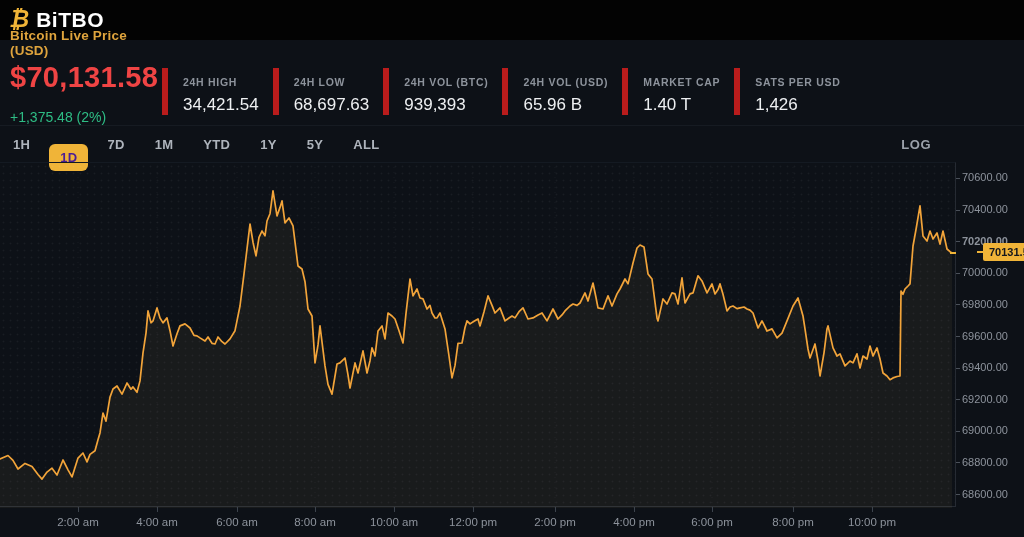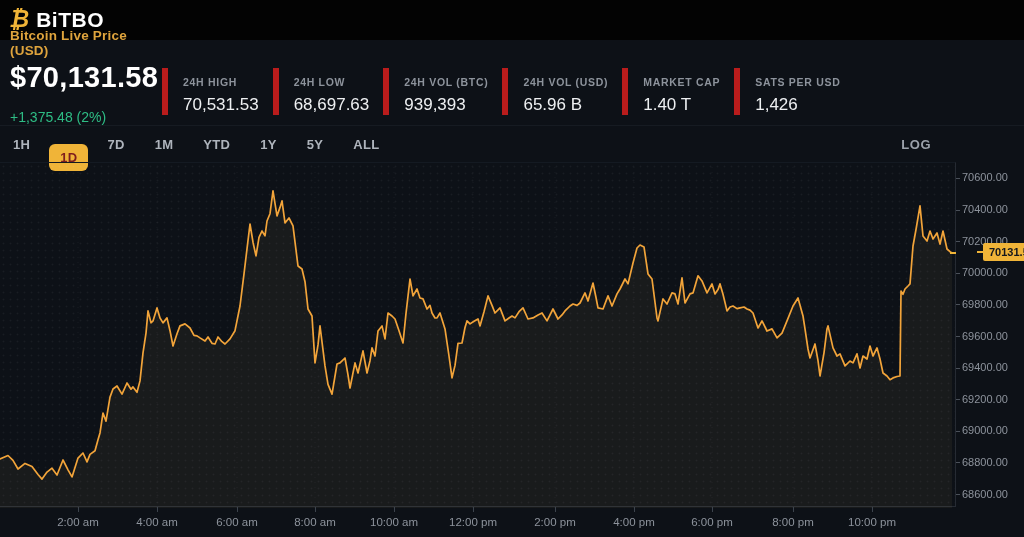--- a/index.html
+++ b/index.html
@@ -12,32 +12,32 @@
             display:flex; align-items:center; padding-left:9px; }
   .logo-icon { color:#F0B437; font-size:23px; font-weight:700; font-style:italic; line-height:1;
                margin-right:7px; transform:translateY(-1px); }
   .brand { color:#ffffff; font-size:21px; font-weight:700; letter-spacing:0.5px; }
 
   
   .statsbar { position:absolute; top:40px; left:0; width:1024px; height:86px; display:flex;
               border-bottom:1px solid #161b22;align-items:flex-end; }
   .price-panel { width:162px; padding:9px 0 0 10px; }
   .price-label { color:#DFA43D; font-size:13.5px; font-weight:700; letter-spacing:0.2px; }
-  .price-value { color:#ffffff; font-size:29px; font-weight:700; letter-spacing:0.3px; margin-top:3px; }
+  .price-value { color:#ef4444; font-size:29px; font-weight:700; letter-spacing:0.3px; margin-top:3px; }
   .price-change { color:#2EBD85; font-size:14px; font-weight:500; margin-top:15px; }
   .stat { border-left:6px solid #b91c1c; margin:14px 0 10px 0; padding:8px 14px 0 15px; }
   .stat-label { color:#8d939c; font-size:10.5px; font-weight:700; letter-spacing:0.7px; white-space:nowrap; }
   .stat-value { color:#eef0f2; font-size:17px; font-weight:500; margin-top:7px; white-space:nowrap; }
 
   
   .toolbar { position:absolute; top:126px; left:0; width:955px; height:36px;
              display:flex; align-items:center; gap:8px; padding-left:2px; }
   .tab { background:transparent; border:none; color:#aeb4bc; font-size:13px; font-weight:600;
          font-family:inherit; padding:6px 11px; border-radius:6px; cursor:pointer; letter-spacing:0.3px; }
-  .tab.active { background:#F0B438; color:#7f1d1d;margin-top:26px; }
+  .tab.active { background:#F0B438; color:#4c1d95;margin-top:26px; }
   .log-toggle { margin-left:auto; margin-right:24px; background:transparent; border:none; cursor:pointer;
                 color:#9ba1aa; font-size:13px; font-weight:600; font-family:inherit; letter-spacing:0.5px; }
 
   
   .plot { position:absolute; top:162px; left:0; width:956px; height:345px;
           border-top:1px solid #141a22; border-right:1px solid #262b33; border-bottom:1px solid #262b33;
           background-image:radial-gradient(rgba(255,255,255,0.05) 0.8px, transparent 1.1px);
           background-size:7px 7px; cursor:crosshair; }
   .plot svg { display:block; width:956px; height:345px; }
 
@@ -64,21 +64,21 @@
 
   <div class="statsbar">
     <div class="price-panel">
       <div class="price-label">Bitcoin Live Price (USD)</div>
       <div class="price-value">$70,131.58</div>
       <div class="price-change">+1,375.48 (2%)</div>
     </div>
 
   <div class="stat">
         <div class="stat-label">24H HIGH</div>
-        <div class="stat-value">70,531.53</div>
+        <div class="stat-value">34,421.54</div>
       </div>
       <div class="stat">
         <div class="stat-label">24H LOW</div>
         <div class="stat-value">68,697.63</div>
       </div>
       <div class="stat">
         <div class="stat-label">24H VOL (BTC)</div>
         <div class="stat-value">939,393</div>
       </div>
       <div class="stat">
@@ -130,21 +130,21 @@
   </div>
 
   <div class="yaxis" style="border-left:0;">
 
     <div class="price-badge" id="price-badge" style="top: 81px; margin-left: 28px;">70131.58</div>
   <div class="ytick-dash" style="top: 16px;"></div>
       <div class="ytick-label" style="top: 9px;">70600.00</div>
       <div class="ytick-dash" style="top: 48px;"></div>
       <div class="ytick-label" style="top: 41px;">70400.00</div>
       <div class="ytick-dash" style="top: 79px;"></div>
-      <div class="ytick-label" style="top: 73px;">70200.00</div>
+      <div class="ytick-label" style="top: 73px; font-weight: bold;">70200.00</div>
       <div class="ytick-dash" style="top: 111px;"></div>
       <div class="ytick-label" style="top: 104px;">70000.00</div>
       <div class="ytick-dash" style="top: 142px;"></div>
       <div class="ytick-label" style="top: 136px;">69800.00</div>
       <div class="ytick-dash" style="top: 174px;"></div>
       <div class="ytick-label" style="top: 168px;">69600.00</div>
       <div class="ytick-dash" style="top: 206px;"></div>
       <div class="ytick-label" style="top: 199px;">69400.00</div>
       <div class="ytick-dash" style="top: 237px;"></div>
       <div class="ytick-label" style="top: 231px;">69200.00</div>

